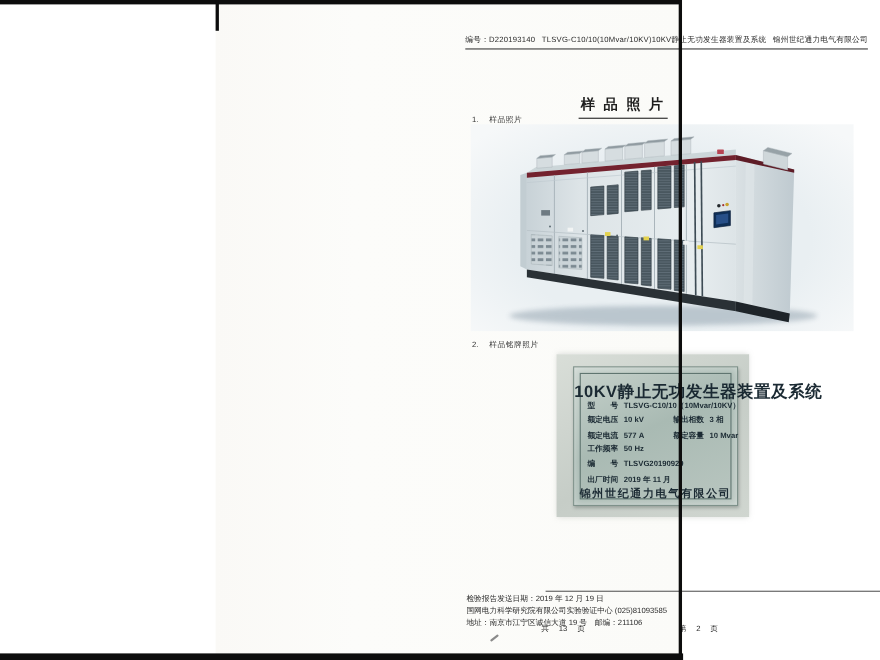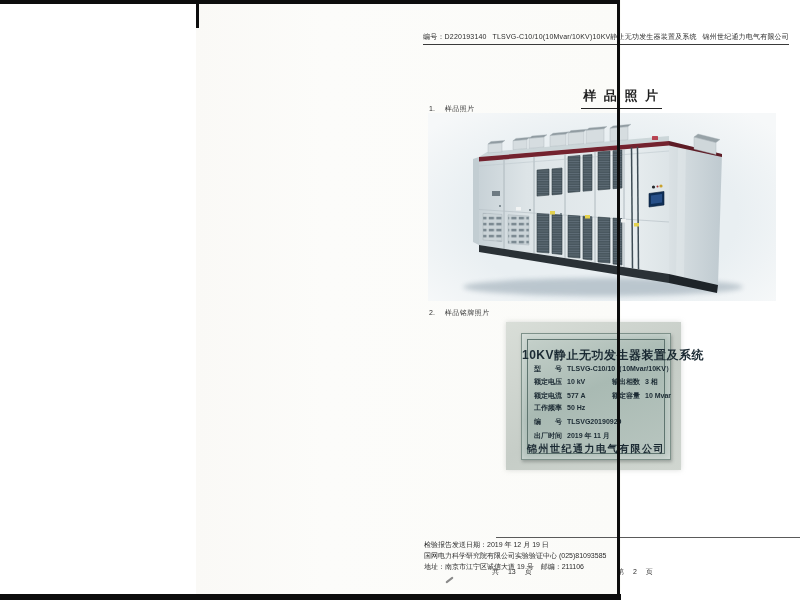--- a/index.html
+++ b/index.html
@@ -22,21 +22,21 @@
   .edge-bottom{left:0;top:594px;width:621px;height:6px;}
 
   
   .header{
     position:absolute;left:227px;top:32px;width:366px;
     display:flex;justify-content:space-between;align-items:baseline;
     font-size:7px;line-height:9px;letter-spacing:0.2px;color:#2b2b2b;
     padding-bottom:3px;border-bottom:1.5px solid #3a3a3a;white-space:nowrap;
   }
   
-  .page-title-wrap{position:absolute;left:330px;top:86px;width:136px;text-align:right;}
+  .page-title-wrap{position:absolute;left:330px;top:86px;width:136px;text-align:left;}
   .page-title-wrap span{
     display:inline-block;font-size:13px;font-weight:bold;letter-spacing:2px;
     color:#1e1e1e;border-bottom:1.5px solid #222;padding:0 2px 3px 2px;white-space:nowrap;
   }
   
   .sec{position:absolute;left:233px;font-size:7px;color:#333;white-space:nowrap;}
   .sec .idx{display:inline-block;}
   .sec .lbl{display:inline-block;margin-left:8px;letter-spacing:0.5px;}
   .sec1{top:104px;}
   .sec2{top:308px;}
@@ -55,21 +55,21 @@
     box-shadow:0 0 5px rgba(150,155,150,0.35);
   }
   .plate{
     position:absolute;left:15px;top:11px;width:148px;height:125px;
     background:linear-gradient(155deg,#c7d2cc 0%,#a9bab3 45%,#b9c6c0 100%);
     border:1px solid #7e918a;
     box-shadow:inset 0 0 8px rgba(255,255,255,0.45), 1px 2px 3px rgba(60,70,65,0.35);
     color:#1b2a33;
   }
   .np-frame{position:absolute;inset:5px;border:1px solid #5f7570;pointer-events:none;}
-  .np-title{position:absolute;top:13px;left:0;right:0;text-align:center;font-size:12px;font-weight:bold;letter-spacing:0.5px;white-space:nowrap;}
+  .np-title{position:absolute;top:13px;left:0;right:0;text-align:center;font-size:15px;font-weight:bold;letter-spacing:0.5px;white-space:nowrap;}
   .np-row{position:absolute;left:12px;right:6px;font-size:7px;font-weight:bold;white-space:nowrap;}
   .np-row .np-v{margin-left:5px;}
   .np-col2{position:absolute;left:78px;}
   .np-col2 .np-v{margin-left:5px;}
   .np-r0{top:30px;} .np-r1{top:43px;} .np-r2{top:57px;}
   .np-r3{top:69px;} .np-r4{top:83px;} .np-r5{top:97px;}
   .np-company{position:absolute;top:108px;left:0;right:0;text-align:center;font-size:10px;font-weight:bold;letter-spacing:1.5px;white-space:nowrap;}
 
   
   .footer-rule{position:absolute;left:300px;top:537px;width:312px;height:1px;background:#5a5a5a;}

